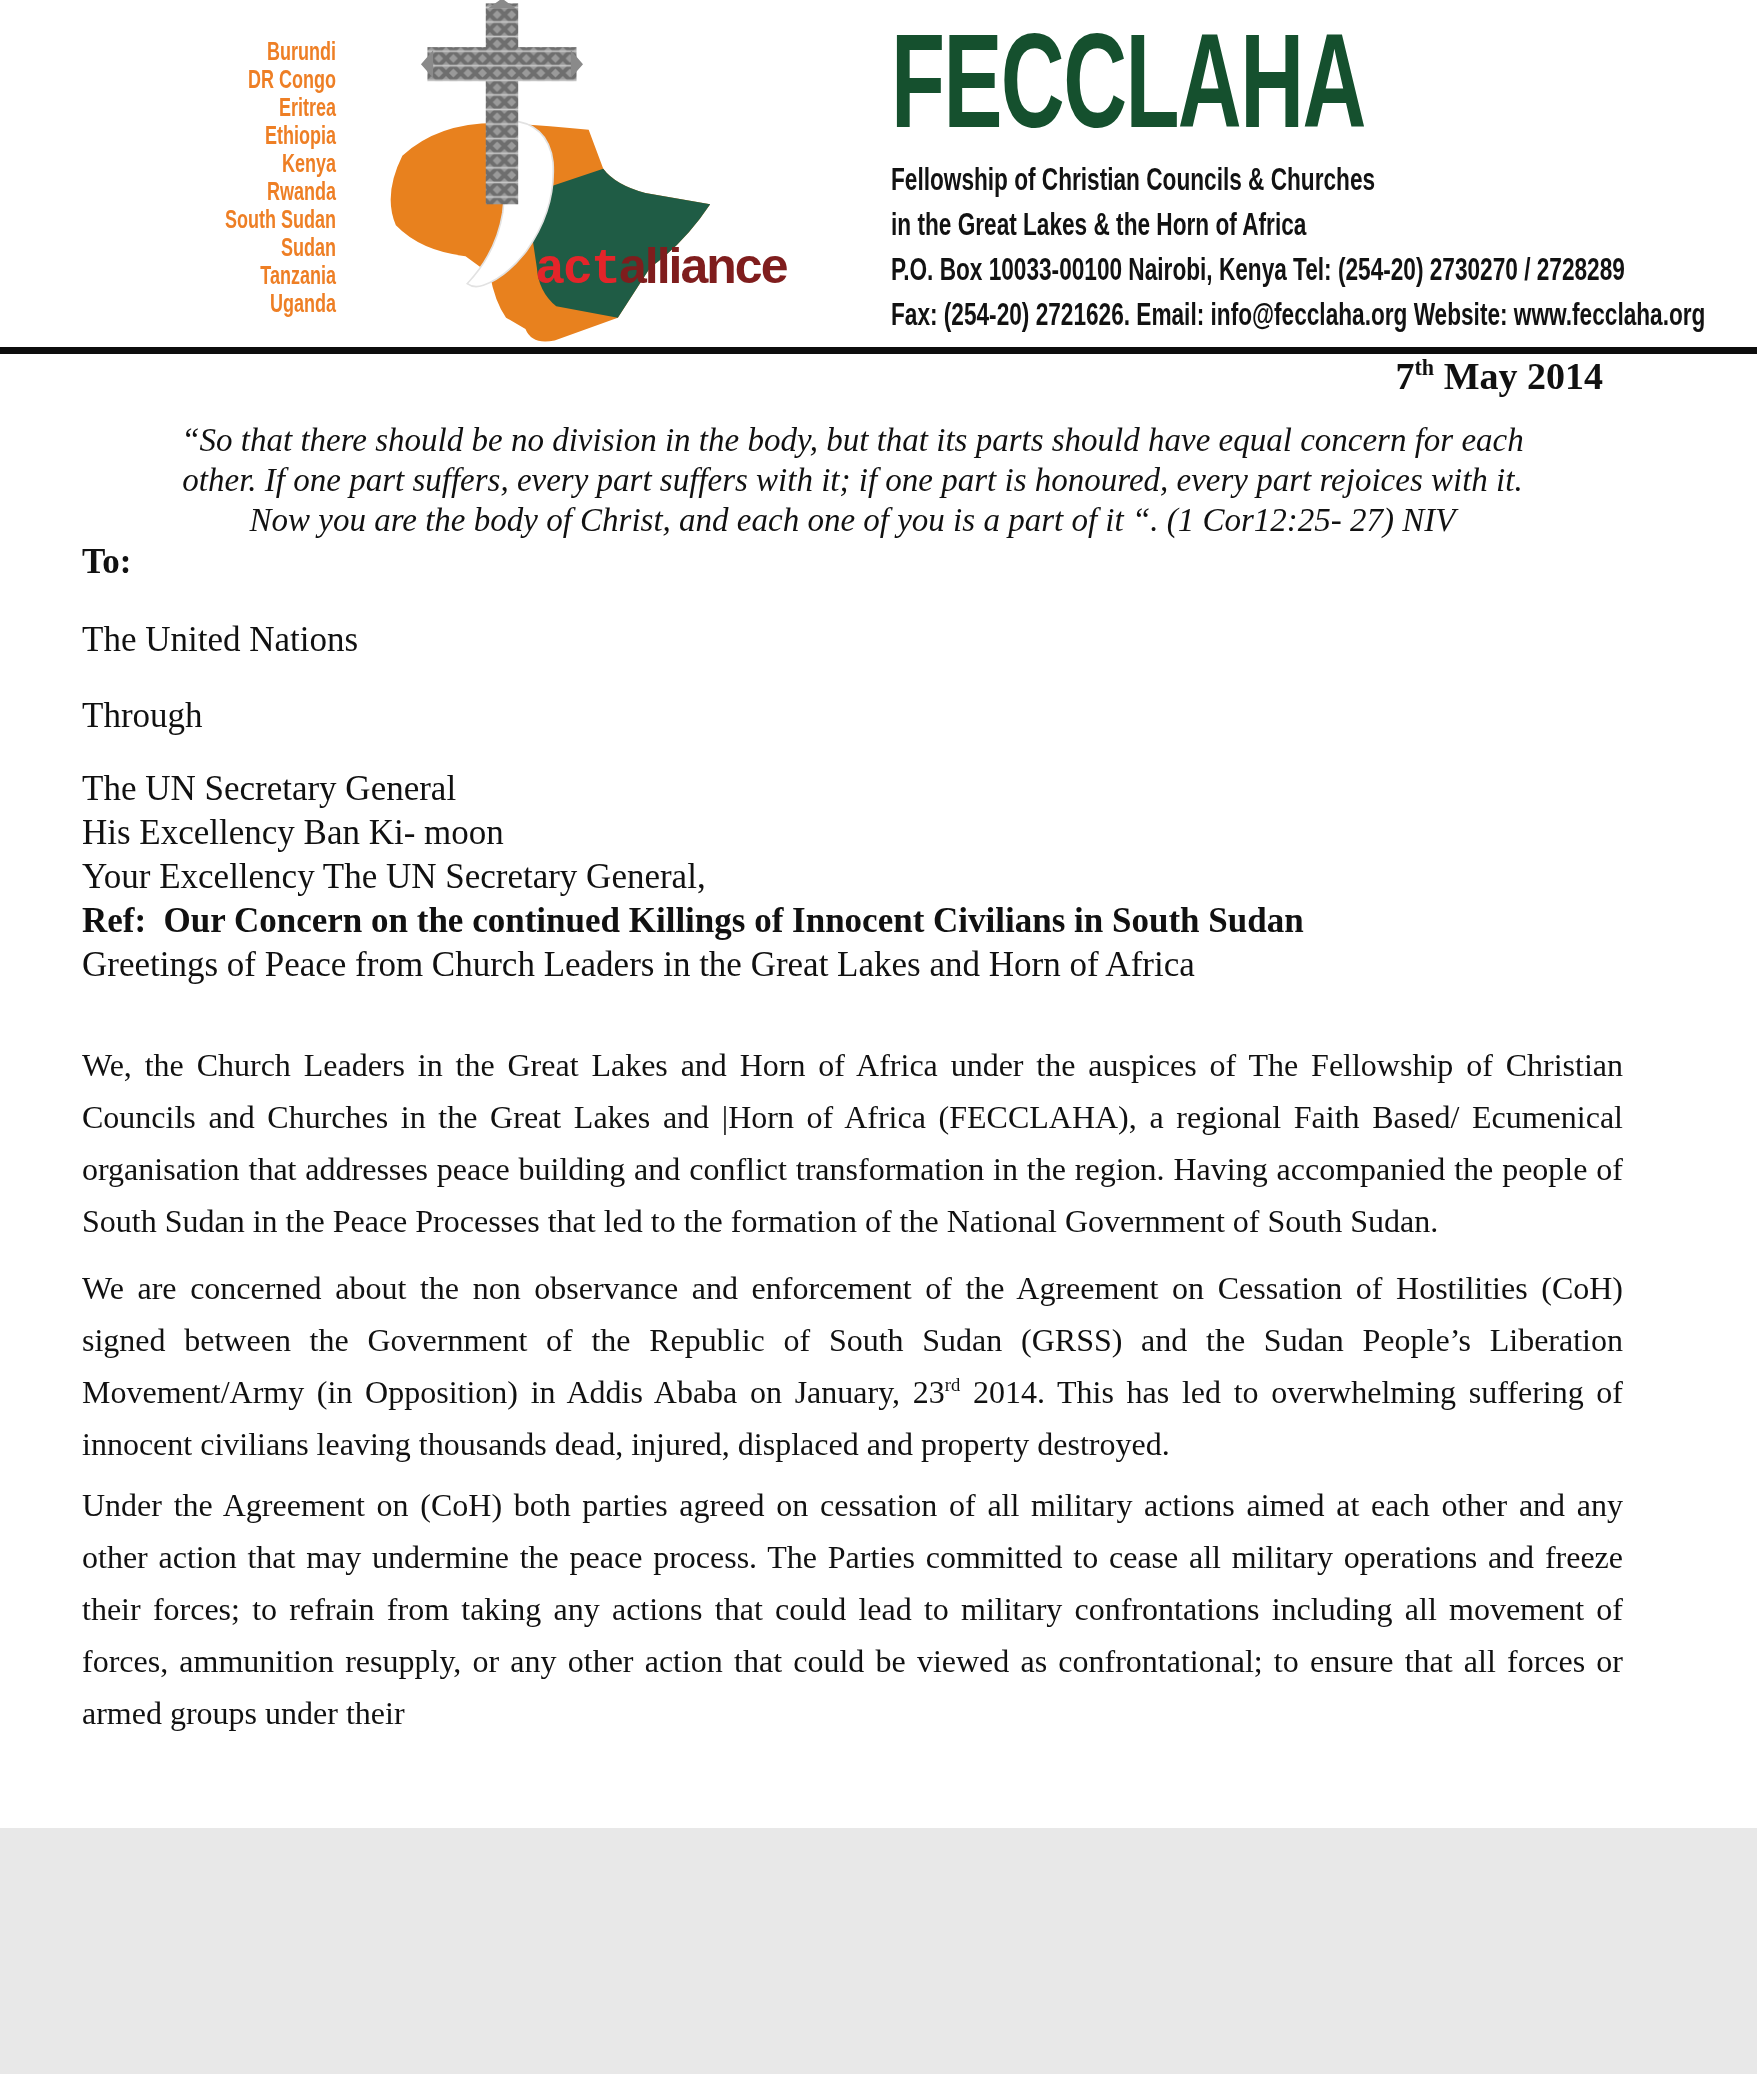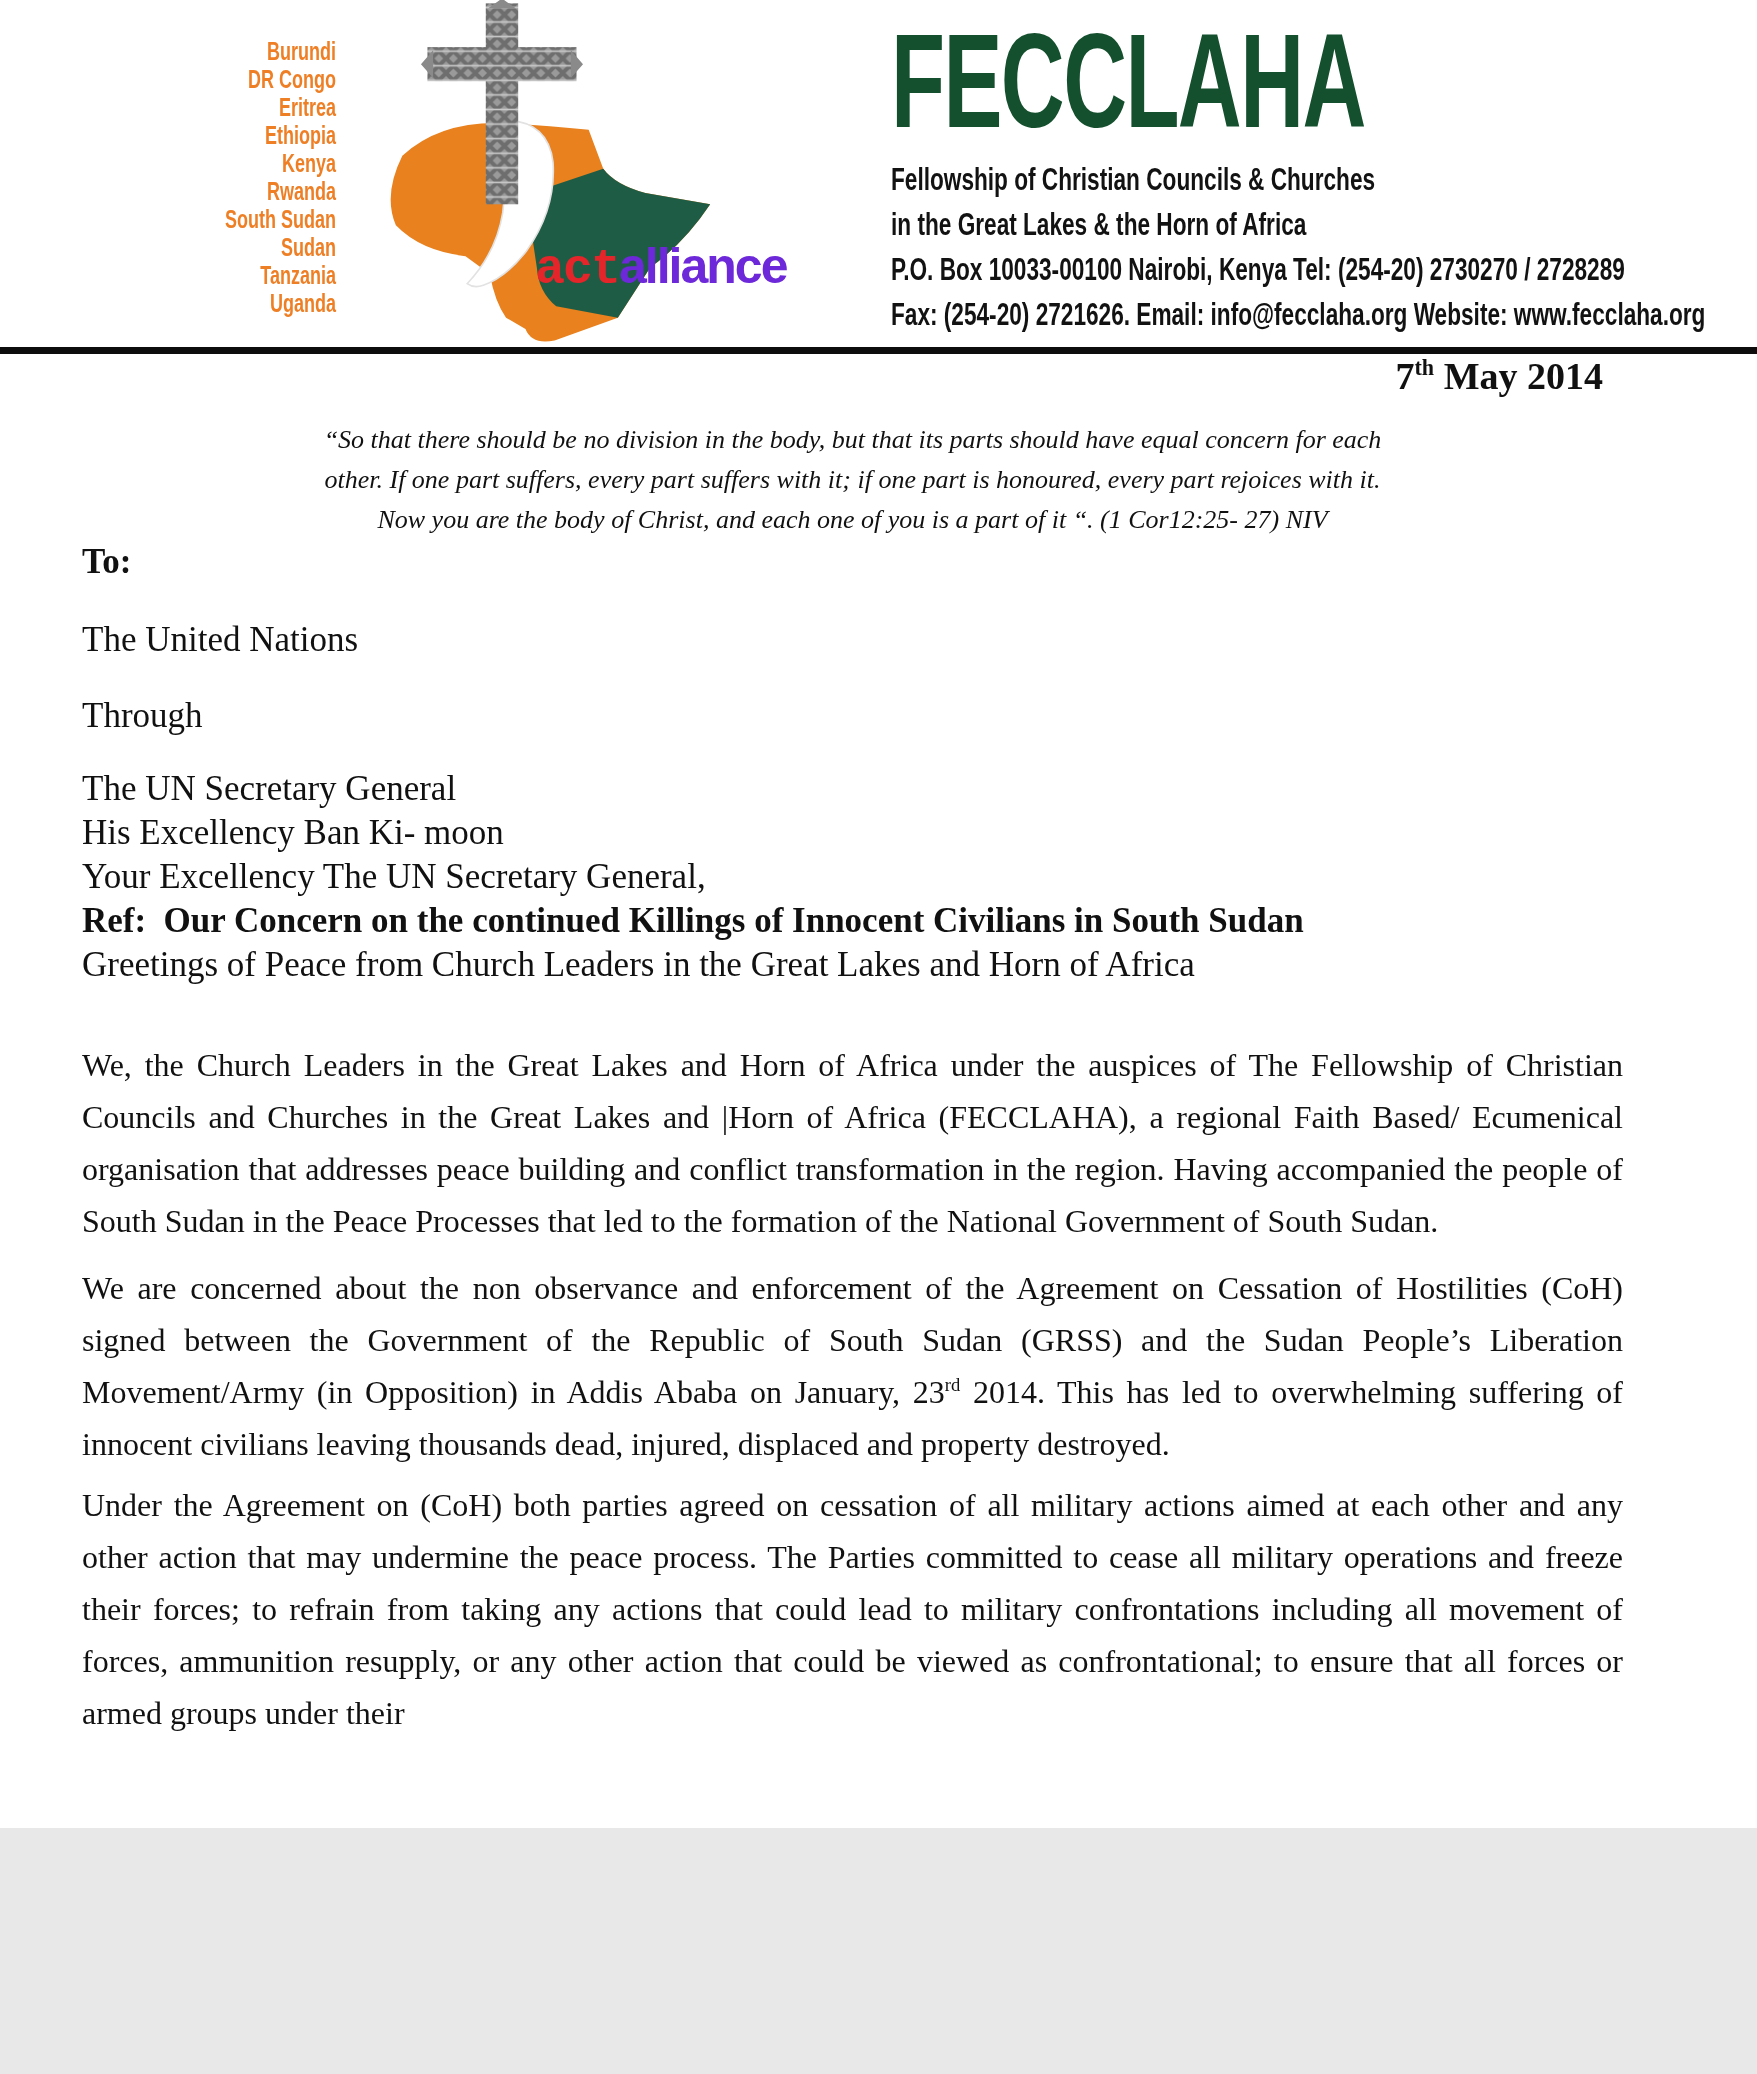--- a/index.html
+++ b/index.html
@@ -29,21 +29,21 @@
 
   .logo-svg { position: absolute; left: 344px; top: 0; width: 478px; height: 347px; }
 
   .actalliance {
     position: absolute; left: 535px; top: 237px; z-index: 3;
     font-family: "Liberation Sans", sans-serif;
     font-weight: bold; font-size: 50px; letter-spacing: -2px;
     white-space: nowrap;
   }
   .actalliance .act { color: #E4252A; font-family: Liberation Mono, monospace; }
-  .actalliance .alliance { color: #6d28d9; }
+  .actalliance .alliance { color: #7f1d1d; }
 
   .org-right { position: absolute; left: 891px; top: 20px; }
   .org-acronym {
     margin: 0;
     font-family: "Liberation Sans", sans-serif;
     font-weight: bold; font-size: 134px; line-height: 122px; letter-spacing: -2.4px;
     color: #15502E;
     transform: scaleX(0.66); transform-origin: left top;
     white-space: nowrap;
   }
@@ -71,21 +71,21 @@
   .date-line {
     margin-top: 32px;
     text-align: right;
     font-weight: bold; font-size: 38px; line-height: 45px;
     padding-right: 20px;
   }
   sup { font-size: 58%; vertical-align: super; line-height: 0; }
 
   .quote { margin-top: 21px; text-align: center; }
   .quote div {
-    font-style: italic; font-size: 26px; line-height: 40px;
+    font-style: italic; font-size: 33px; line-height: 40px;
     white-space: nowrap;
   }
 
   .to-label   { margin-top: 45px; font-weight: bold; font-size: 35px; line-height: 44px; }
   .recipient p { font-size: 35px; line-height: 44px; }
   .recipient p:nth-child(1) { margin-top: 34px; }
   .recipient p:nth-child(2) { margin-top: 32px; }
   .recipient p:nth-child(3) { margin-top: 29px; }
   .recipient p:nth-child(4) { margin-top: 0; }
 

